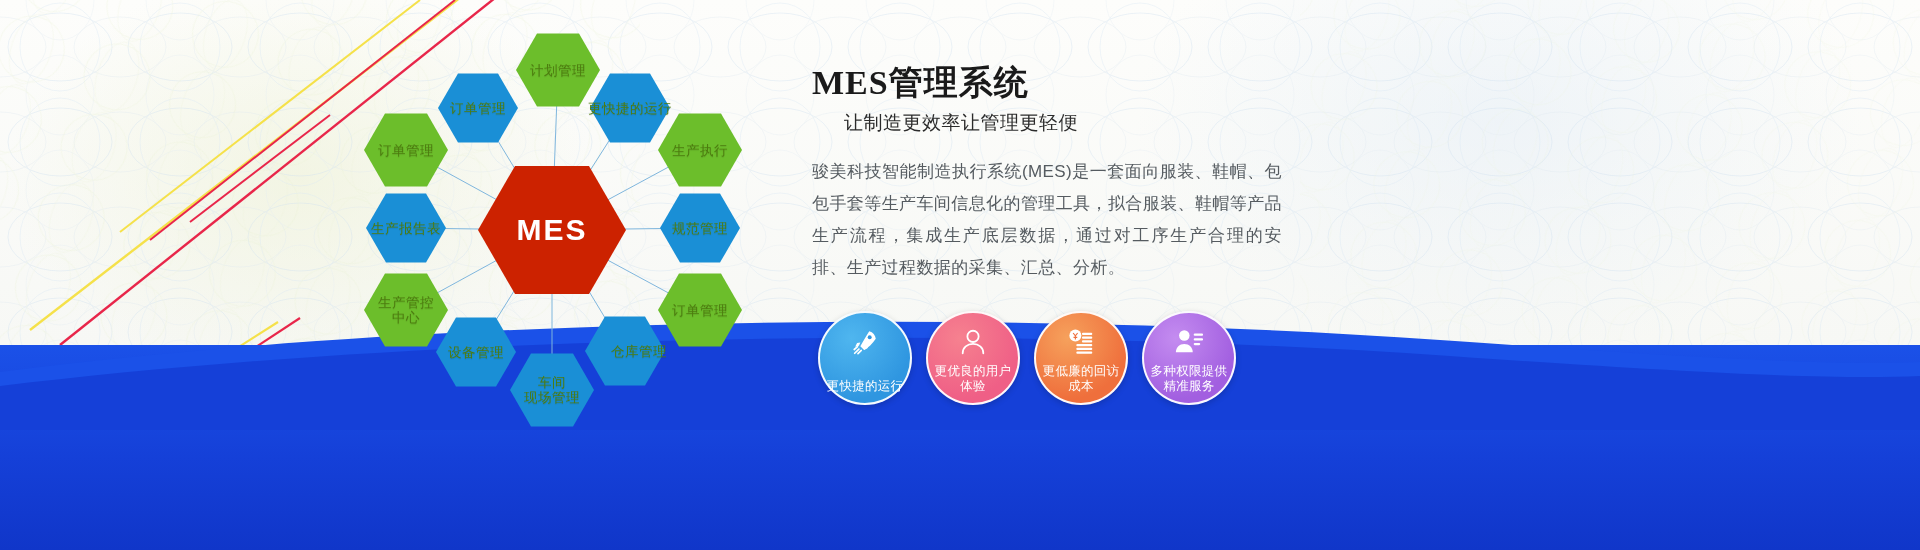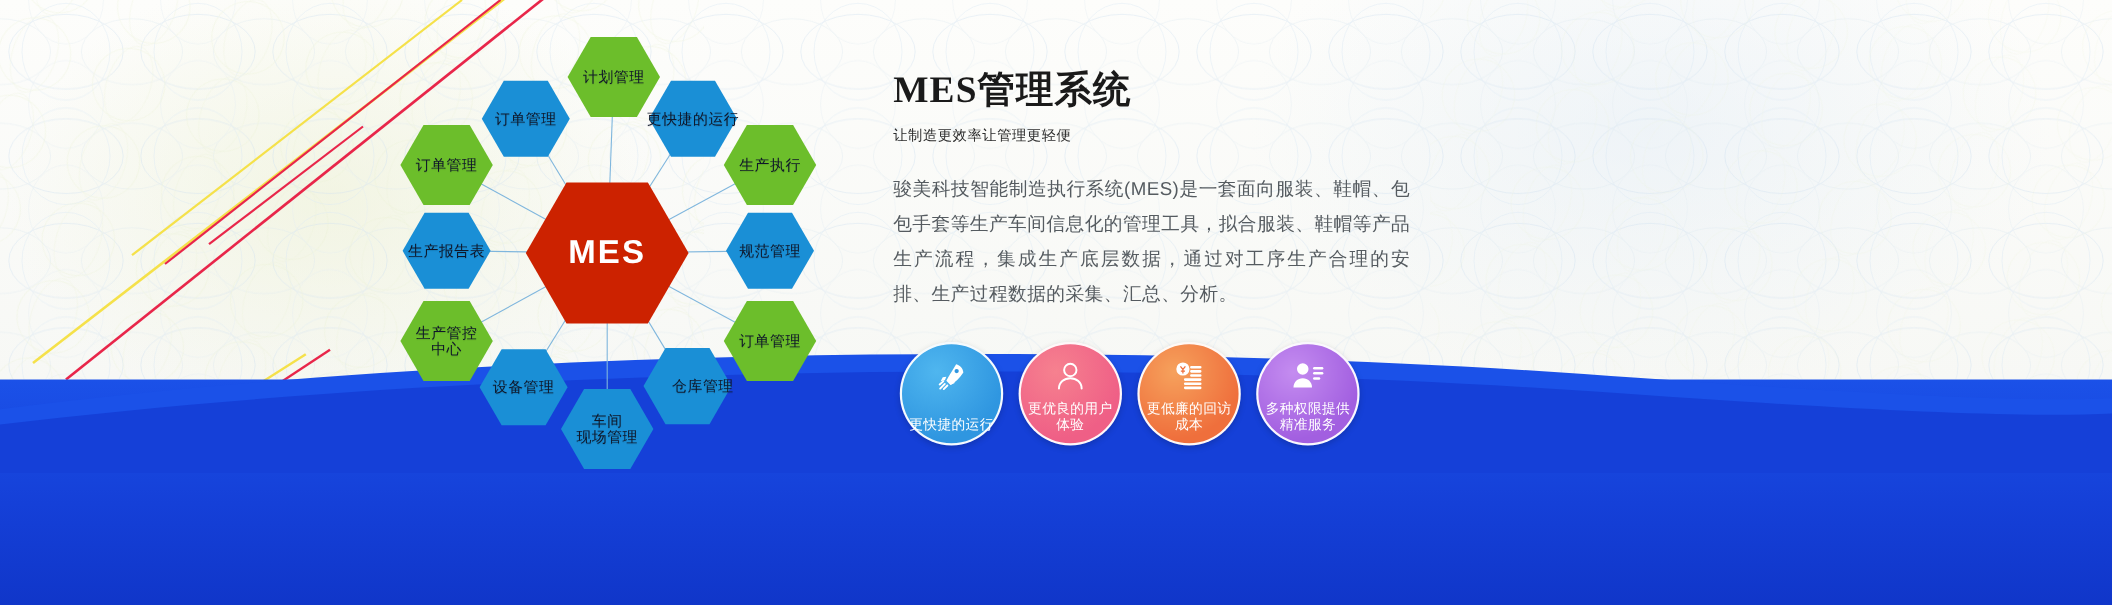--- a/index.html
+++ b/index.html
@@ -32,42 +32,43 @@
   }
   .bg-blue-curve {
     position:absolute; left:0; top:300px; width:1920px; height:130px;
   }
   .diag-lines { position:absolute; left:0; top:0; width:900px; height:430px; }
 
   
   #hexwrap { position:absolute; left:330px; top:10px; width:470px; height:440px; }
   #hexwrap svg { position:absolute; left:0; top:0; }
   .hex-label {
-    position:absolute; color:#0f172a; text-align:center;
+    position:absolute; color:#4d7c0f; text-align:center;
     font-size:13.5px; line-height:15px; letter-spacing:.5px;
     white-space:pre-line; transform:translate(-50%,-50%);
     text-shadow:0 1px 1px rgba(0,0,0,.12);
     pointer-events:none;
   }
   .hex-center-label {
     position:absolute; color:#ffffff; font-weight:bold;
     font-size:30px; letter-spacing:2px;
     transform:translate(-50%,-50%);
   }
 
   
   #right { position:absolute; left:812px; top:60px; width:500px; }
   .r-title {
     font-family:Liberation Serif, serif;
     font-weight:bold; font-size:34px; color:#1a1a1a;
     letter-spacing:1px; line-height:46px;
   }
   .r-sub {
-    font-size:13px; color:#2b2b2b; margin-top:4px; letter-spacing:.5px;
+    font-size:19px; color:#2b2b2b; margin-top:4px; letter-spacing:.5px;
     line-height:26px;
+    margin-left:32px;
   }
   .r-body {
     margin-top:20px; font-size:17px; line-height:32px;
     color:#555b60; letter-spacing:.4px; width:470px;
     text-align:justify;
   }
 
   
   #badges { position:absolute; left:818px; top:305px; width:500px; height:110px; }
   .badge {

